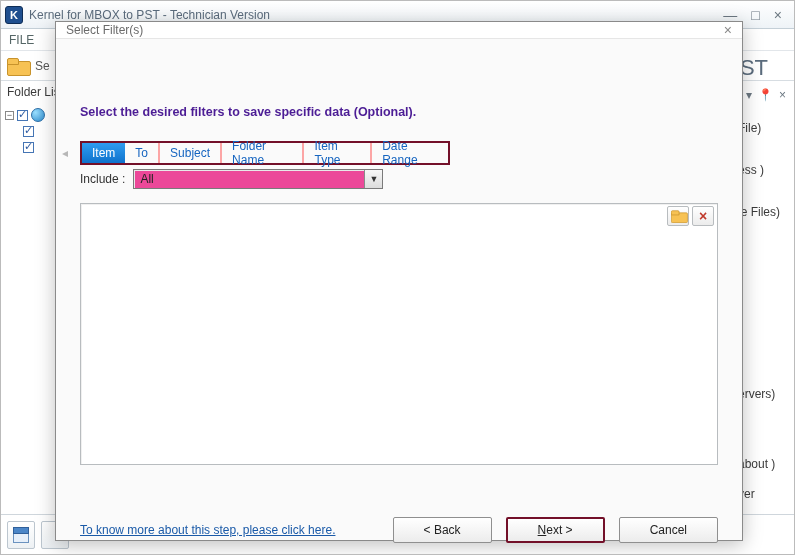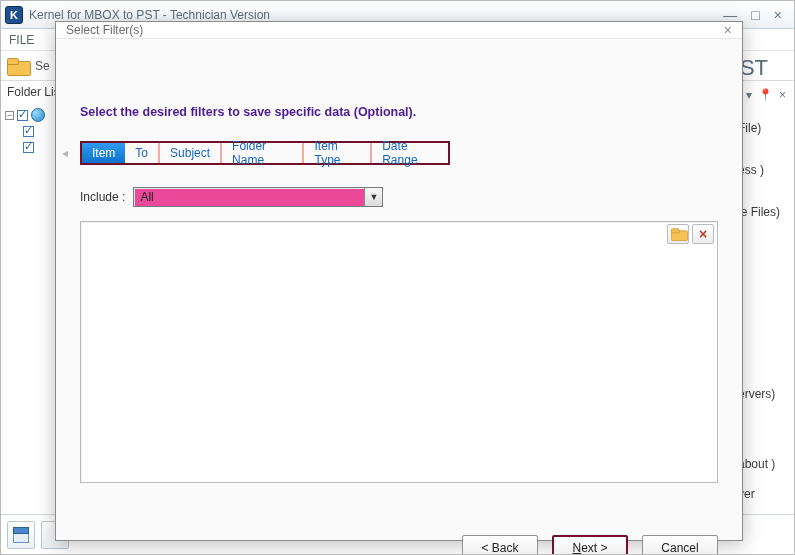--- a/index.html
+++ b/index.html
@@ -36,33 +36,33 @@
   .modal { position:absolute; left:54px; top:20px; width:688px; height:520px; background:#fafafa; border:1px solid #8a8a8a; box-shadow:0 4px 18px rgba(0,0,0,0.25); z-index:10; display:flex; flex-direction:column;gap:44px; }
   .modal-title { height:26px; background:#fff; border-bottom:1px solid #e6e6e6; display:flex; align-items:center; padding:0 10px; color:#6b6b6b; font-size:12px; }
   .modal-close { margin-left:auto; color:#8a8a8a; font-size:14px; cursor:default; }
   .modal-body { flex:1; padding:22px 24px 8px 24px; position:relative; }
   .instruction { color:#4c1d95; font-weight:bold; font-size:12.5px; margin-bottom:22px; }
   .tabs-wrap { position:relative; height:24px; border:2px solid #731029; width:370px; display:flex; }
   .tabs-arrow-l, .tabs-arrow-r { position:absolute; top:5px; color:#b7b7b7; font-size:12px; }
   .tabs-arrow-l { left:-18px; }
   .tab { padding:0 10px; display:flex; align-items:center; height:100%; font-size:12px; color:#1665c0; border-right:2px solid #fca5a5; cursor:default; }
   .tab.active { background:#1f8de0; background:linear-gradient(#2f9cf0,#0f72cc); color:#fff; border-right:0; }
-  .include-row { margin-top:22px; display:flex; align-items:center; gap:8px; }
+  .include-row { margin-top:4px; display:flex; align-items:center; gap:8px; }
   .include-label { color:#333; }
   .combo { width:250px; height:20px; border:1px solid #7a7a7a; background:#ec4899; display:flex; align-items:center; box-shadow:inset 1px 1px 0 #e8e8e8; }
   .combo-val { flex:1; padding:0 6px; color:#222; font-size:12px; }
   .combo-btn { width:18px; height:100%; background:linear-gradient(#f7f7f7,#dcdcdc); border-left:1px solid #8a8a8a; display:flex; align-items:center; justify-content:center; color:#333; font-size:9px; }
   .list-panel { margin-top:14px; border:1px solid #b8bcbf; background:#fff; height:262px; position:relative; box-shadow:inset 1px 1px 0 #f0f0f0; }
   .list-toolbar { position:absolute; top:2px; right:3px; display:flex; gap:3px; }
   .mini-btn { width:22px; height:20px; border:1px solid #b8bcbf; background:linear-gradient(#ffffff,#ececec); display:flex; align-items:center; justify-content:center; border-radius:2px; }
   .mini-btn .x { color:#c0392b; font-weight:bold; font-size:14px; }
   .help-link { color:#1a5aa8; text-decoration:underline; font-size:12px; cursor:default; }
   .modal-footer { height:46px; border-top:0; display:flex; align-items:center; padding:0 24px 8px 24px; gap:14px; }
   .footer-spacer { flex:1; }
-  .dlg-btn { min-width:76px; height:26px; border:1px solid #8f8f8f; background:linear-gradient(#ffffff,#ececec); border-radius:2px; display:flex; align-items:center; justify-content:center; font-size:12px; color:#222; cursor:default; padding:0 7px; }
+  .dlg-btn { min-width:76px; height:26px; border:1px solid #8f8f8f; background:linear-gradient(#ffffff,#ececec); border-radius:2px; display:flex; align-items:center; justify-content:center; font-size:12px; color:#222; cursor:default; padding:0 30px; }
   .dlg-btn.primary { border:2px solid #731029; }
   .ul-n { text-decoration:underline; }
 </style>
 </head>
 <body>
 
 <div class="stage">
 
   <div class="main-titlebar">
     <div class="app-logo">K</div>
@@ -158,20 +158,21 @@
             <span class="folder-icon" style="transform:scale(0.7)"></span>
           </div>
           <div class="mini-btn">
             <span class="x">×</span>
           </div>
         </div>
       </div>
     </div>
 
     <div class="modal-footer">
+      <span class="help-link">To know more about this step, please click here.</span>
       <div class="footer-spacer"></div>
       <div class="dlg-btn">
         <span>&lt; Back</span>
       </div>
       <div class="dlg-btn primary">
         <span><span class="ul-n">N</span><span>ext &gt;</span></span>
       </div>
       <div class="dlg-btn">
         <span>Cancel</span>
       </div>

